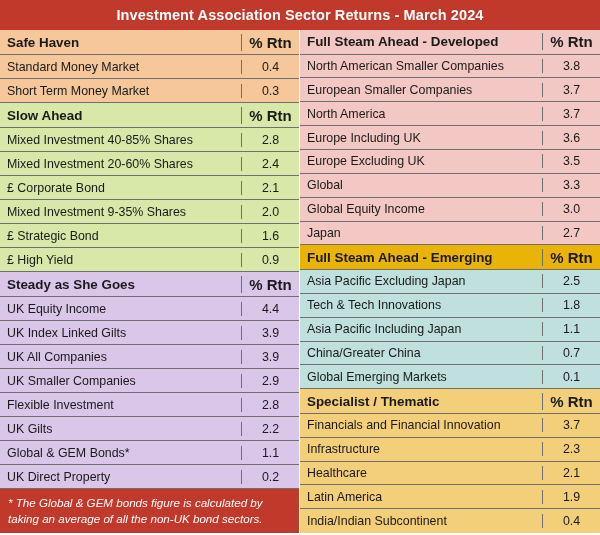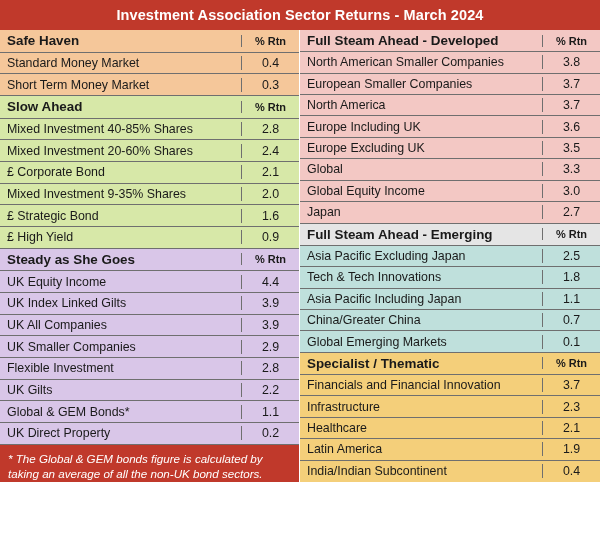--- a/index.html
+++ b/index.html
@@ -25,21 +25,21 @@
     font-weight: bold;
     font-size: 14.5px;
     display: flex;
     align-items: center;
     justify-content: center;
     letter-spacing: 0.1px;
   }
   .columns {
     display: flex;
     width: 100%;
-    height: 452px;
+    height: 503px;
     box-sizing: border-box;
   }
   .col {
     width: 50%;
     box-sizing: border-box;
     display: flex;
     flex-direction: column;
   }
   .col-left { border-right: 1px solid #ffffff; }
 
@@ -69,21 +69,21 @@
     border-left: 1px solid #6f6f6f;
     box-sizing: border-box;
     padding: 0 2px;
   }
   .hdr .cell-label {
     font-weight: bold;
     font-size: 13.4px;
   }
   .hdr .cell-val {
     font-weight: bold;
-    font-size: 11px;
+    font-size: 15px;
   }
 
   
   .col-left .row { height: 24px; }
   .col-left .hdr { height: 25px; }
 
   
   .col-right .row { height: 24.3px; }
   .col-right .hdr { height: 25px; }
 
@@ -213,21 +213,21 @@
           <div class="cell-val">3.3</div>
         </div>
         <div class="row" style="background: rgb(243, 200, 196);">
           <div class="cell-label">Global Equity Income</div>
           <div class="cell-val">3.0</div>
         </div>
         <div class="row" style="background: rgb(243, 200, 196);">
           <div class="cell-label">Japan</div>
           <div class="cell-val">2.7</div>
         </div>
-        <div class="row hdr" style="background: #e5e5e5;">
+        <div class="row hdr" style="background: #eab308;">
           <div class="cell-label">Full Steam Ahead - Emerging</div>
           <div class="cell-val">% Rtn</div>
         </div>
         <div class="row" style="background: rgb(191, 224, 220); justify-content: space-between;">
           <div class="cell-label">Asia Pacific Excluding Japan</div>
           <div class="cell-val">2.5</div>
         </div>
         <div class="row" style="background: rgb(191, 224, 220);">
           <div class="cell-label">Tech &amp; Tech Innovations</div>
           <div class="cell-val">1.8</div>

